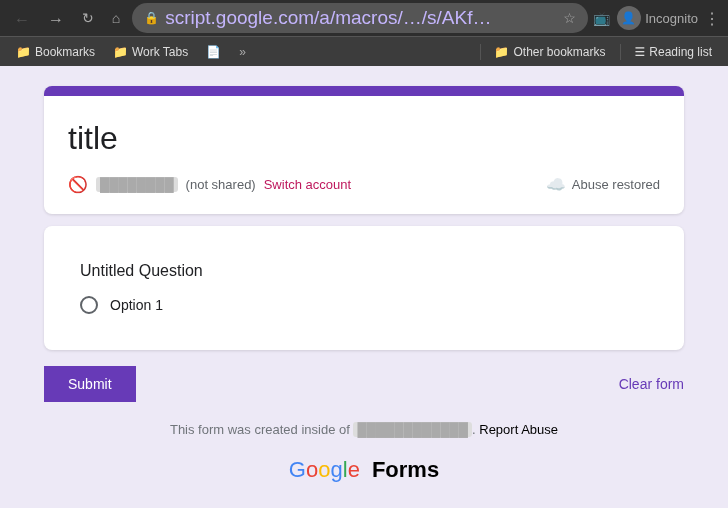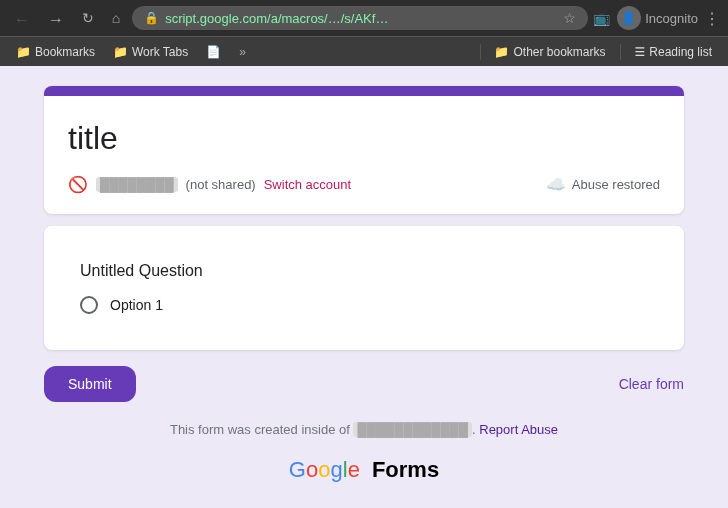--- a/index.html
+++ b/index.html
@@ -45,21 +45,21 @@
     .address-bar-wrapper {
       flex: 1;
       background: #555;
       border-radius: 16px;
       display: flex;
       align-items: center;
       padding: 4px 12px;
       gap: 6px;
     }
     .lock-icon { color: #aaa; font-size: 12px; }
-    .address-text { color: #86efac; font-size: 13px; flex: 1; white-space: nowrap; overflow: hidden; text-overflow: ellipsis; }
+    .address-text { color: #c4b5fd; font-size: 19px; flex: 1; white-space: nowrap; overflow: hidden; text-overflow: ellipsis; }
     .star-btn { color: #aaa; font-size: 14px; cursor: pointer; }
     .cast-btn { color: #aaa; font-size: 14px; }
     .profile-area { display: flex; align-items: center; gap: 4px; color: #aaa; font-size: 13px; }
     .profile-circle {
       width: 24px; height: 24px; background: #666; border-radius: 50%;
       display: flex; align-items: center; justify-content: center;
       font-size: 12px; color: white;
     }
     .menu-btn { color: #aaa; font-size: 16px; cursor: pointer; }
 
@@ -177,21 +177,21 @@
       justify-content: space-between;
       align-items: center;
       width: 640px;
       max-width: 95%;
       margin-bottom: 20px;
     }
     .submit-btn {
       background: #673ab7;
       color: white;
       border: none;
-      border-radius: 12px;
+      border-radius: 0;
       padding: 10px 24px;
       font-size: 14px;
       font-weight: 500;
       cursor: pointer;
     }
     .clear-form-btn {
       background: none;
       border: none;
       color: #673ab7;
       font-size: 14px;
@@ -201,21 +201,21 @@
 
     
     .form-footer {
       text-align: center;
       color: #70757a;
       font-size: 13px;
       margin-bottom: 10px;
       width: 640px;
       max-width: 95%;
     }
-    .report-abuse { color: #4c1d95; cursor: pointer; text-decoration: none; }
+    .report-abuse { color: #000000; cursor: pointer; text-decoration: none; }
     .google-forms-logo {
       display: flex;
       justify-content: center;
       align-items: flex-end;
       gap: 12px;
       margin-top: 10px;
       font-size: 22px;
     }
     .google-text {
       font-family: 'Product Sans', Arial, sans-serif;

